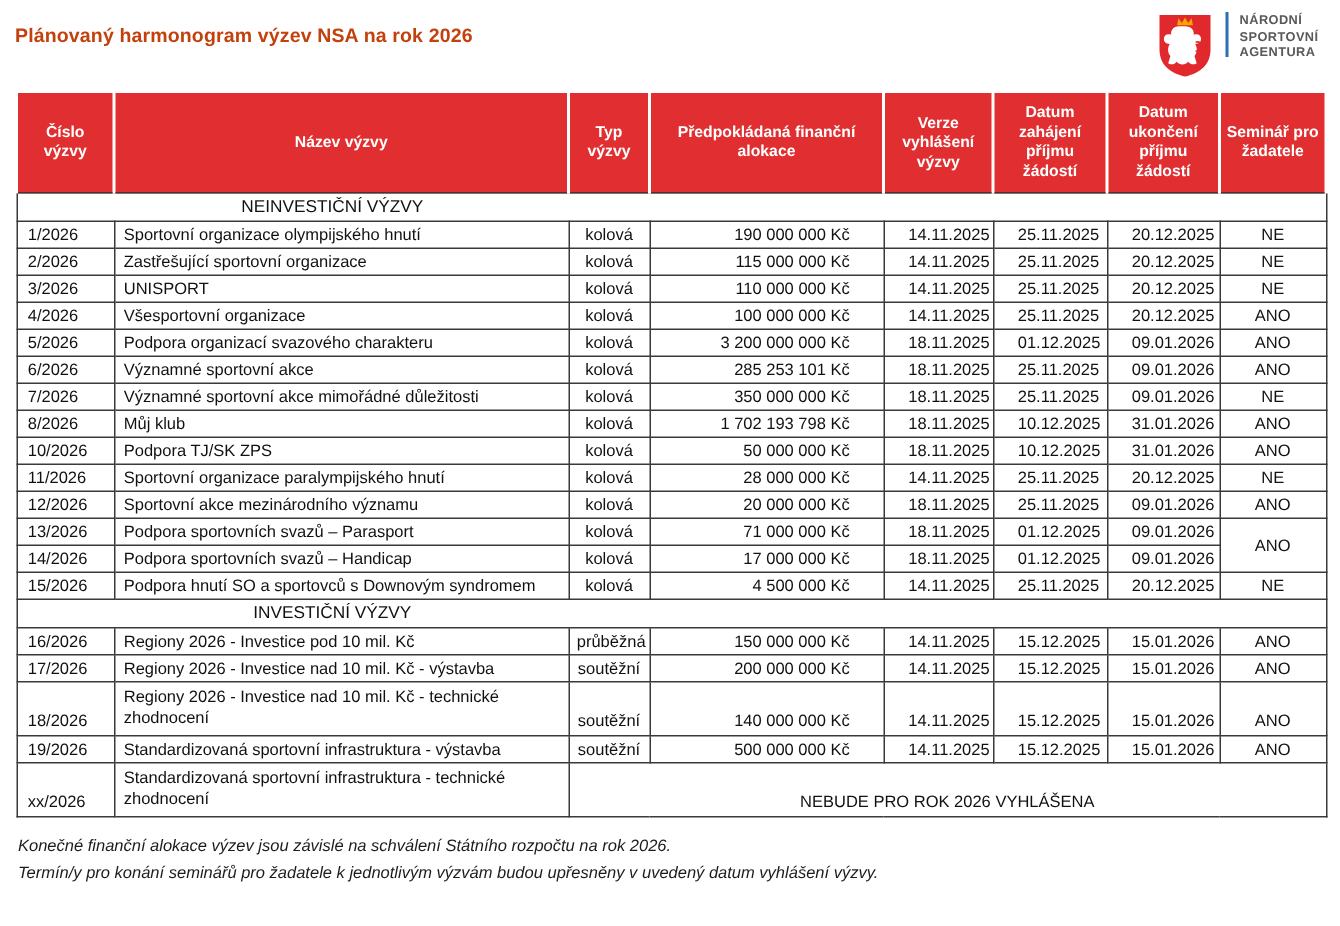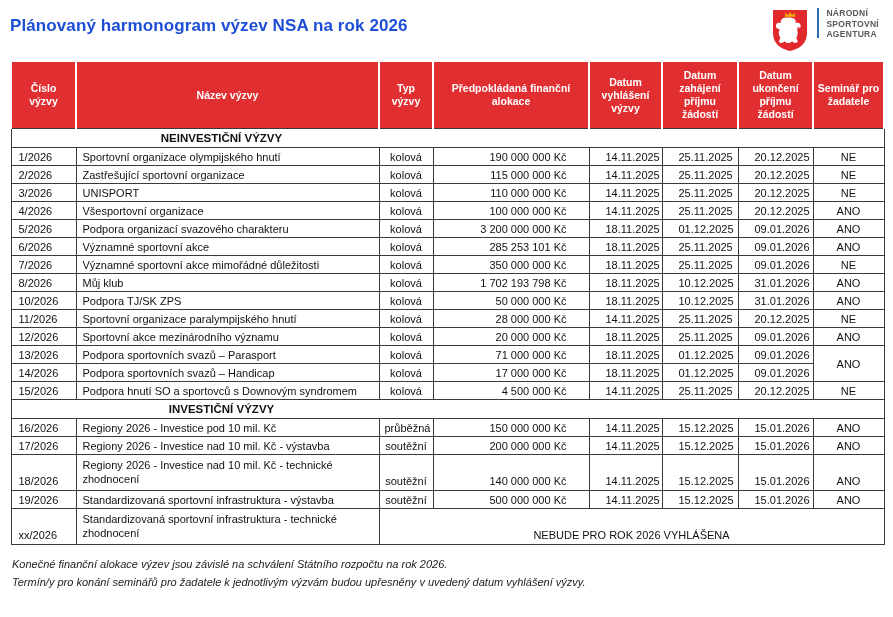--- a/index.html
+++ b/index.html
@@ -4,21 +4,21 @@
 <style>
   html,body{margin:0;padding:0;}
   body{
     width:893px;height:617px;overflow:hidden;background:#ffffff;
     font-family:"Liberation Sans","DejaVu Sans",sans-serif;color:#111;
     position:relative;
   }
   .page{padding:6px 10px 0 10px;}
   .top{display:flex;justify-content:space-between;align-items:flex-start;height:50px;}
   .title{
-    color:#1d4ed8;font-size:17px;font-weight:bold;margin:10px 0 0 0;letter-spacing:.1px;
+    color:#c2410c;font-size:13px;font-weight:bold;margin:10px 0 0 0;letter-spacing:.1px;
   }
   .logo{display:flex;margin:2px 4px 0 0;}
   .logo-divider{width:2px;height:30px;background:#2f6db5;margin:0 7px 0 8px;}
   .logo-text{font-size:8.5px;font-weight:bold;color:#58595b;line-height:10.5px;letter-spacing:.3px;}
   table{border-collapse:collapse;table-layout:fixed;width:873px;margin-top:4px;}
   thead th{
     background:#e12f31;color:#ffffff;font-size:10.5px;font-weight:bold;
     border:2px solid #ffffff;border-bottom:1px solid #3a3a3a;
     height:62px;padding:2px 3px;vertical-align:middle;line-height:13px;
   }
@@ -31,21 +31,21 @@
   td.num{padding-left:7px;white-space:nowrap;}
   td.name{padding-left:6px;}
   td.type{text-align:center;white-space:nowrap;}
   td.alloc{text-align:right;padding-right:22px;white-space:nowrap;}
   td.date{text-align:center;padding:1px 16px;white-space:nowrap;}
   td.sem{text-align:center;}
   tr.tall td{vertical-align:bottom;padding-bottom:2px;}
   tr.tall td.name{vertical-align:middle;}
   td.note{text-align:center;vertical-align:bottom;padding-bottom:3px;}
   tr.section-row{height:19px;}
-  tr.section-row td{padding:0;font-weight:bold;font-size:11.5px;}
+  tr.section-row td{padding:0;font-weight:normal;font-size:11.5px;}
   .section-span{display:inline-block;width:420px;text-align:center;}
   .footer{margin:11px 0 0 2px;width:871px;font-style:italic;font-size:11px;line-height:17.5px;color:#1c1c1c;}
   .footer-line{display:flex;}
   .version{margin-left:auto;padding-right:28px;}
 </style>
 </head>
 <body>
 
 <div class="page">
 
@@ -80,21 +80,21 @@
         <col style="width:76px">
         <col style="width:75px">
         <col style="width:71px">
     </colgroup>
     <thead>
       <tr>
         <th>Číslo výzvy</th>
         <th>Název výzvy</th>
         <th>Typ výzvy</th>
         <th>Předpokládaná finanční alokace</th>
-        <th>Datum vyhlášení výzvy</th>
+        <th>Verze vyhlášení výzvy</th>
         <th>Datum zahájení příjmu žádostí</th>
         <th>Datum ukončení příjmu žádostí</th>
         <th>Seminář pro žadatele</th>
       </tr>
     </thead>
     <tbody id="tbody">
         <tr class="section-row">
           <td colspan="8"><span class="section-span">NEINVESTIČNÍ VÝZVY</span></td>
         </tr>
         <tr class="data">

